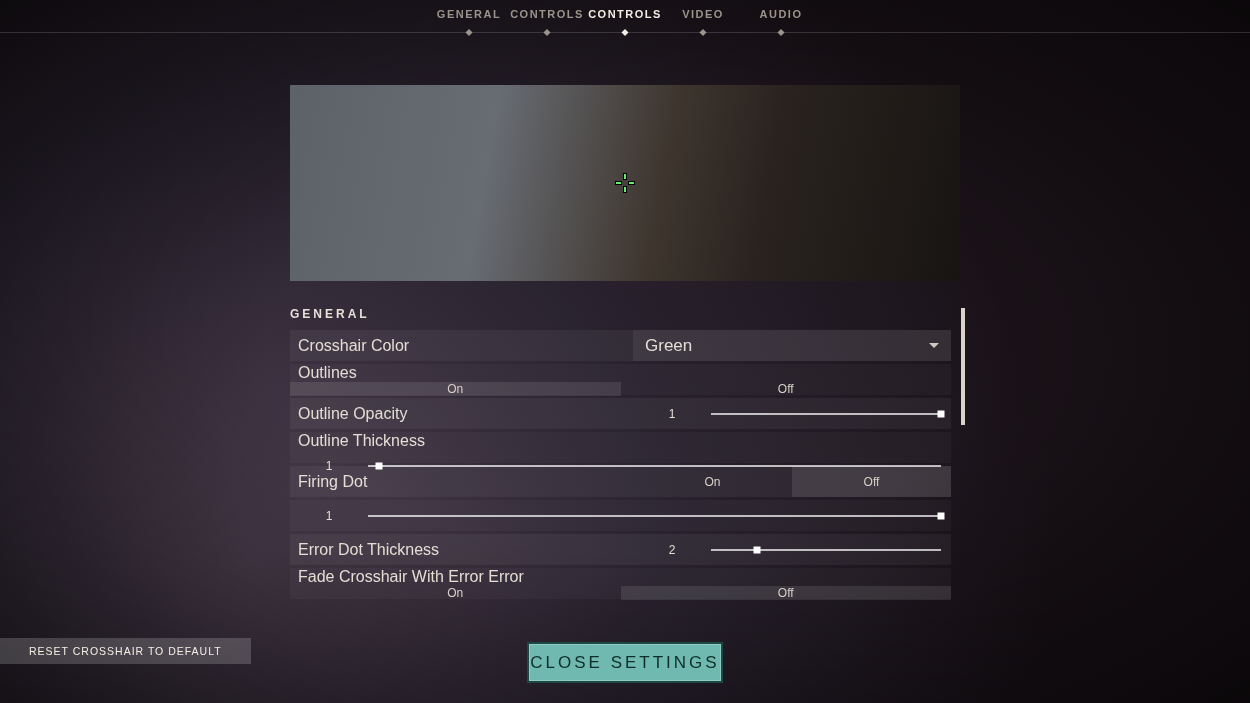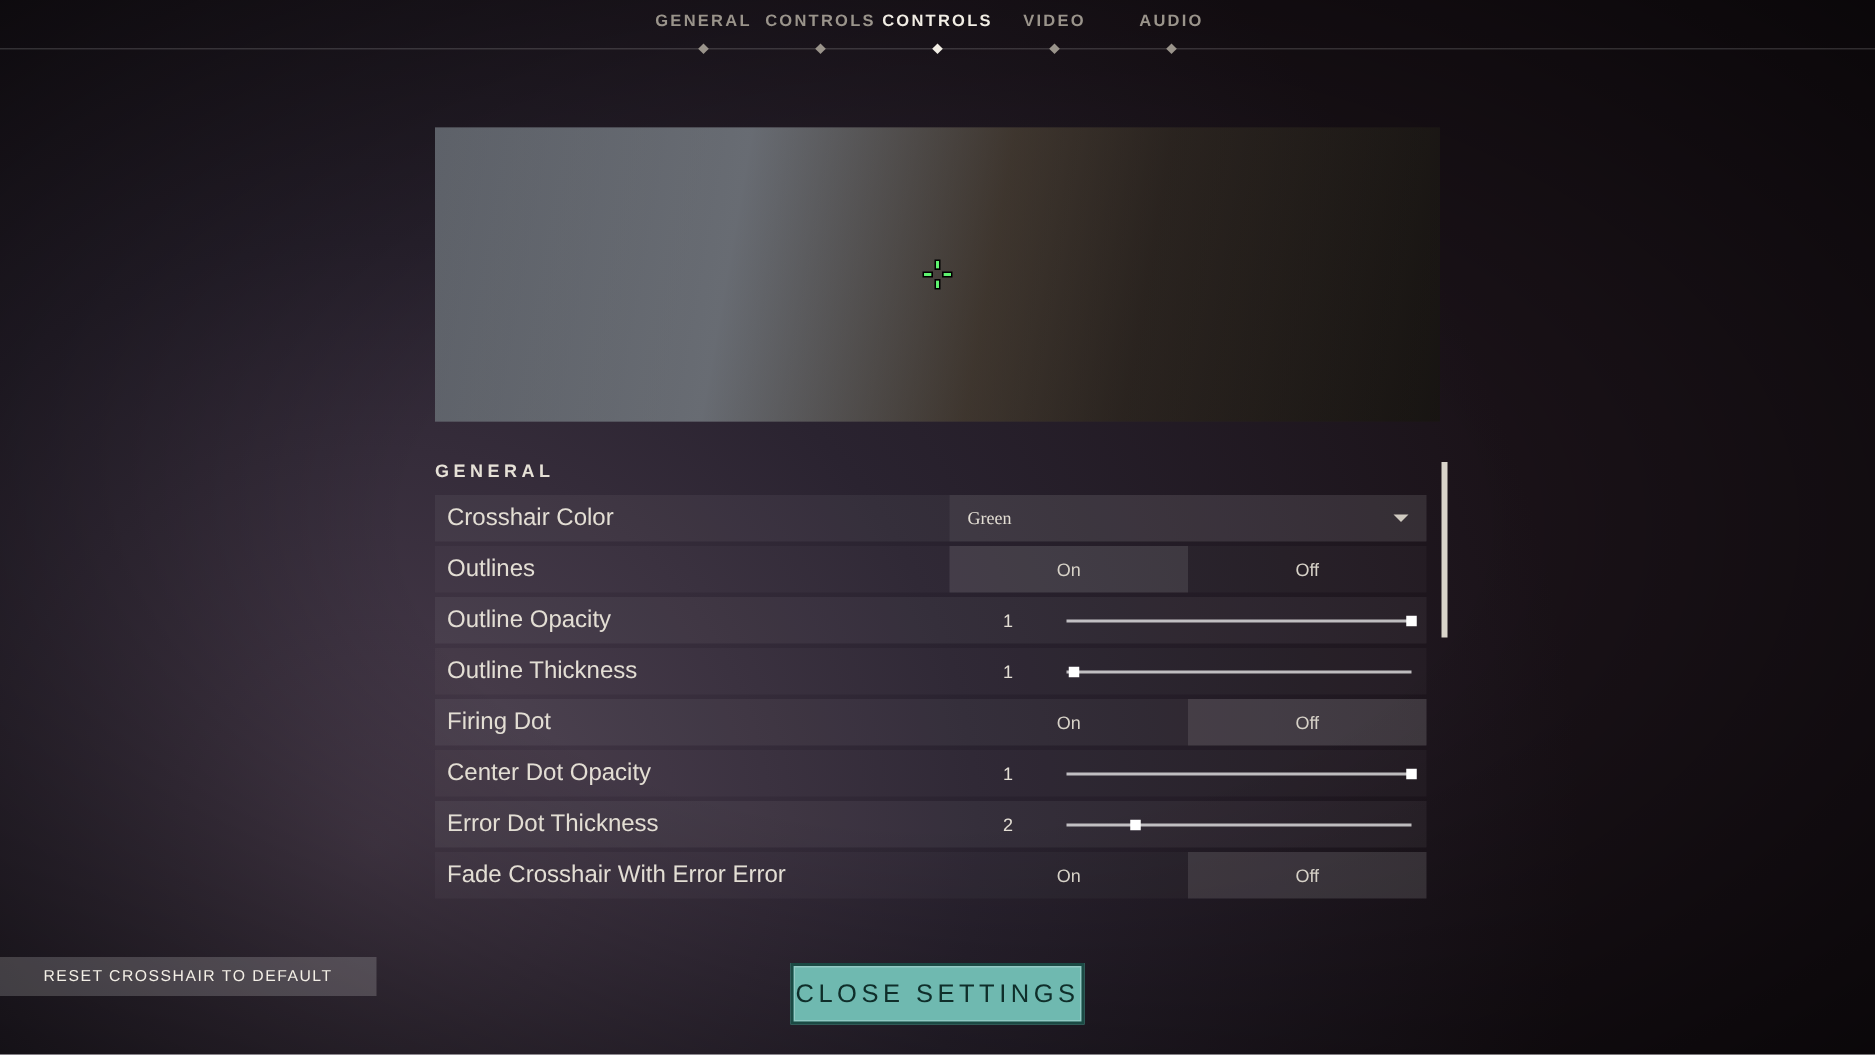--- a/index.html
+++ b/index.html
@@ -61,31 +61,31 @@
   }
 
   
   .rows{
     position:absolute; left:290px; top:330px; width:661px;
   }
   .row{
     height:31px; display:flex; align-items:stretch; margin-bottom:3px;
     background:rgba(255,255,255,0.055);
   }
-  .row.alt{ background:rgba(255,255,255,0.03); }
+  .row.alt{ background:rgba(255,255,255,0.03);flex-direction:column; }
   .row .label{
     width:343px; display:flex; align-items:center; padding-left:8px;
     font-size:16px; color:#e3ded4;
   }
   .row .control{ flex:1; display:flex; }
   
   .dropdown{
     flex:1; display:flex; align-items:center; justify-content:space-between;
-    padding:0 12px; font-size:12px; color:#e3ded4;
-    background:rgba(255,255,255,0.06); cursor:pointer;font-family:Liberation Serif, serif;
+    padding:0 12px; font-size:17px; color:#e3ded4;
+    background:rgba(255,255,255,0.06); cursor:pointer;
   }
   .dropdown .tri{ width:0;height:0;border-left:5px solid transparent;border-right:5px solid transparent;border-top:5px solid #cfcac0;}
   
   .toggle{ flex:1; display:flex; }
   .toggle .opt{
     flex:1; display:flex; align-items:center; justify-content:center;
     font-size:12px; color:#d6d1c7; cursor:pointer;
   }
   .toggle .opt.sel{ background:rgba(255,255,255,0.10); }
   
@@ -196,21 +196,20 @@
 
   <div class="row">
     <div class="label">Firing Dot</div>
     <div class="control toggle">
       <div class="opt">On</div>
       <div class="opt sel">Off</div>
     </div>
   </div>
 
   <div class="row alt">
-    <div class="label">Center Dot Opacity</div>
     <div class="control valslider">
       <div class="val">1</div>
       <div class="slider">
         <div class="track"></div>
         <div class="thumb" style="left: 100%;"></div>
       </div>
     </div>
   </div>
 
   <div class="row">

